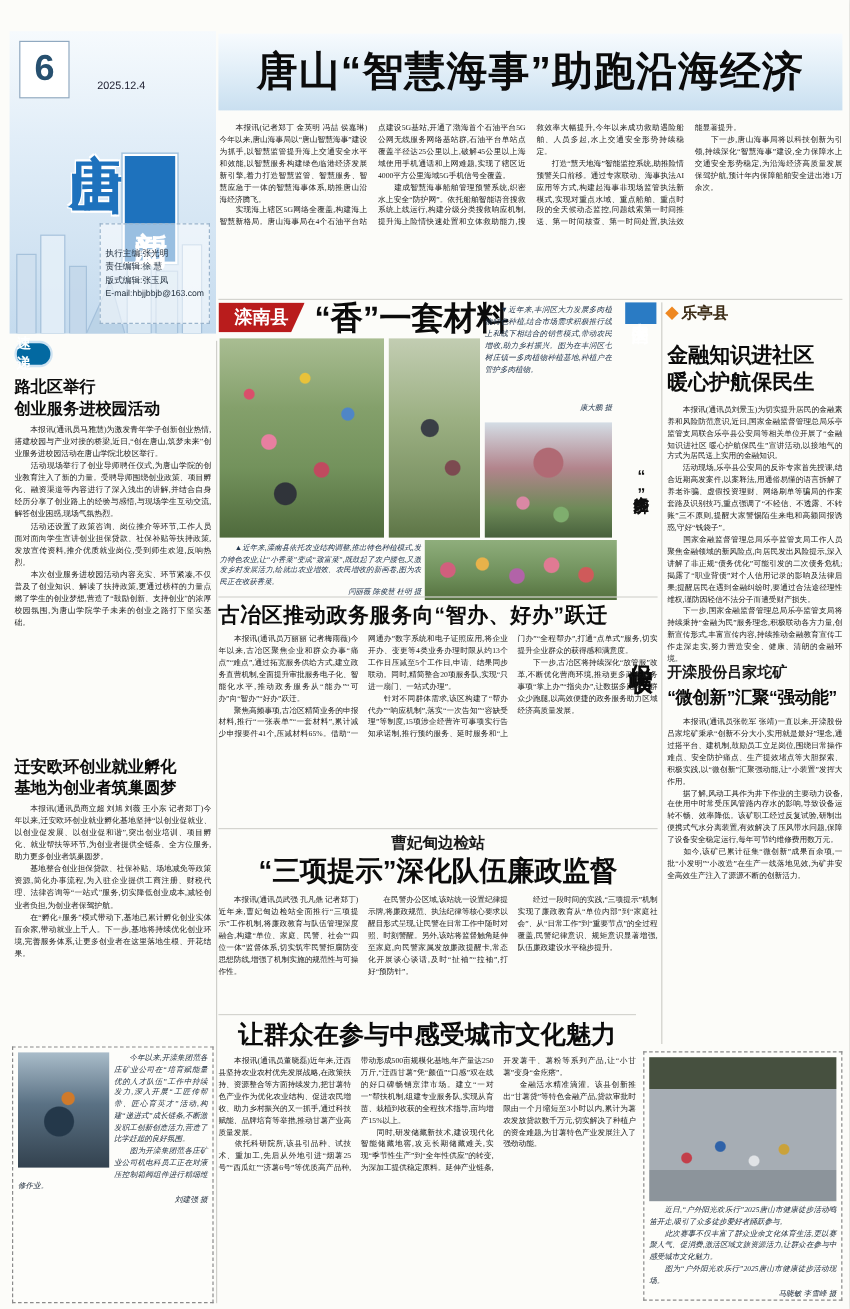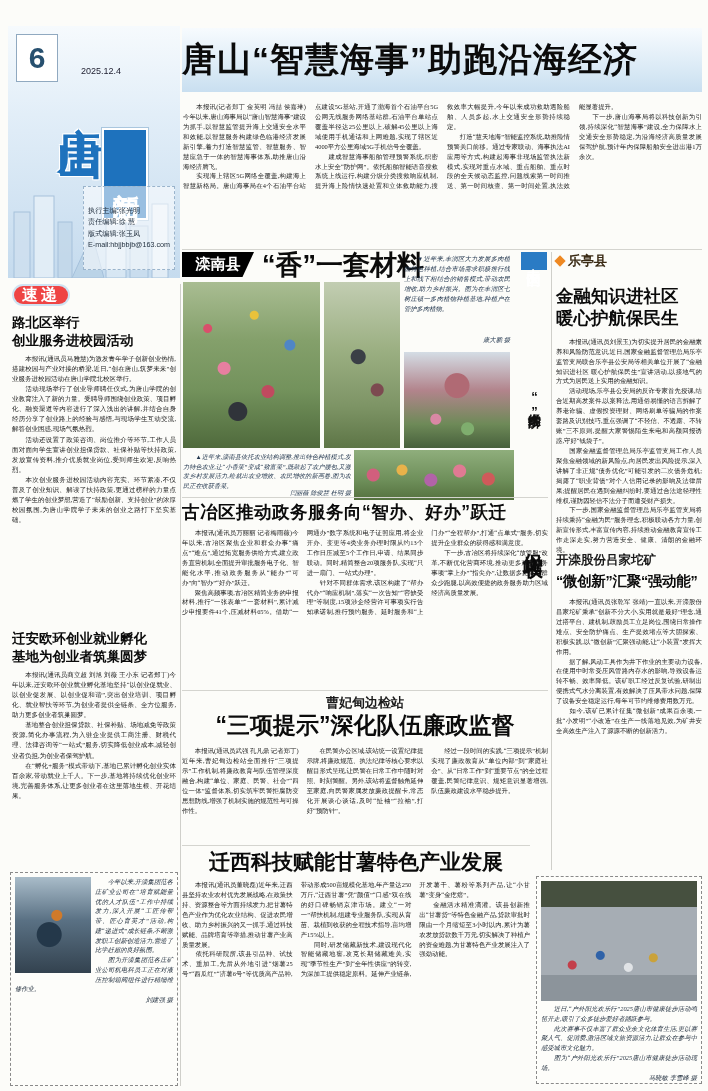--- a/index.html
+++ b/index.html
@@ -24,27 +24,27 @@
      font-size:46px;font-weight:900;color:#1e72bd;letter-spacing:6px;
      text-shadow:-1px -1px 0 #fff,1px -1px 0 #fff,-1px 1px 0 #fff,1px 1px 0 #fff;}
   #section-badge{left:94px;top:102px;width:42px;height:88px;background:#1e72bd;border:2px solid #fff;
      box-shadow:0 0 0 1px #a9c6de;color:#fff;display:flex;align-items:center;justify-content:center;
      writing-mode:vertical-rl;text-orientation:upright;font-size:28px;font-weight:800;letter-spacing:4px;}
   #editors{right:5px;bottom:8px;font-size:7.2px;line-height:1.6;color:#1d2b3a;white-space:pre-line;
      background:rgba(255,255,255,.55);border:1px dashed #9ab4cc;padding:18px 4px;text-align:left;}
   #skyline{left:0;bottom:0;width:172px;height:96px;opacity:.85;}
 
   
-  #lead-band{left:182px;top:28px;width:520px;height:64px;display:flex;align-items:center;justify-content:flex-start;
+  #lead-band{left:182px;top:28px;width:520px;height:64px;display:flex;align-items:center;justify-content:center;
      background:linear-gradient(180deg,#f7fbfe 0%,#dcebf6 60%,#c9dff0 100%);}
   #lead-title{font-size:34px;letter-spacing:1px;}
   #lead-body{left:183px;top:102px;width:519px;height:146px;column-count:4;column-gap:9px;}
 
   
-  #tag-luannan{left:182px;top:252px;width:72px;height:25px;background:#000000;color:#fff;
+  #tag-luannan{left:182px;top:252px;width:72px;height:25px;background:#b91c1c;color:#fff;
      display:flex;align-items:center;justify-content:center;font-size:15px;font-weight:800;
      clip-path:polygon(0 0,100% 0,84% 100%,0 100%);}
   #feature-headline{left:262px;top:247px;width:220px;font-size:27px;}
   .photo{overflow:hidden;}
   #photo-a{left:183px;top:282px;width:137px;height:166px;
      background:
        radial-gradient(circle at 18% 28%,#d94f6b 0 4px,transparent 5px),
        radial-gradient(circle at 52% 20%,#e9c23a 0 4px,transparent 5px),
        radial-gradient(circle at 78% 38%,#4f86c6 0 5px,transparent 6px),
        radial-gradient(circle at 30% 52%,#e77fa0 0 6px,transparent 7px),
@@ -107,23 +107,23 @@
   #qx-title{left:182px;top:848px;width:348px;text-align:center;font-size:21px;}
   #qx-body{left:182px;top:880px;width:348px;height:202px;column-count:3;column-gap:8px;}
 
   
   #kl{left:556px;top:552px;width:146px;}
   #kl-kicker{font-size:12.5px;font-weight:800;}
   #kl-title{font-size:14.5px;margin-top:3px;letter-spacing:-.3px;}
   #kl-body{margin-top:6px;height:262px;}
 
   
-  #express-tag{left:14px;top:286px;width:54px;height:18px;background:#ef4444;color:#fff;border-radius:10px;
+  #express-tag{left:14px;top:286px;width:28px;height:18px;background:#0369a1;color:#fff;border-radius:10px;
      box-shadow:0 0 0 2px #cfe3f2;display:flex;align-items:center;justify-content:center;
-     font-size:16px;font-weight:800;letter-spacing:3px;}
+     font-size:12px;font-weight:800;letter-spacing:3px;}
   #lart1-title{left:12px;top:314px;width:164px;font-size:13.5px;line-height:1.3;white-space:pre-line;}
   #lart1-body{left:12px;top:354px;width:164px;height:268px;font-size:6.5px;}
   #lart2-title{left:12px;top:630px;width:164px;font-size:13.5px;line-height:1.3;white-space:pre-line;}
   #lart2-body{left:12px;top:670px;width:164px;height:196px;font-size:6.5px;}
 
   
   .pf-box{border:1px dashed #8a8a8a;background:#fdfdfa;padding:4px;box-sizing:border-box;}
   #pf-left{left:10px;top:872px;width:168px;height:214px;}
   #photo-miner{float:left;width:76px;height:96px;margin:0 4px 2px 0;
      background:
@@ -246,21 +246,21 @@
 
   <div id="kl" class="abs">
     <div id="kl-kicker">开滦股份吕家坨矿</div>
     <div id="kl-title" class="headline">“微创新”汇聚“强动能”</div>
     <div id="kl-body" class="body-text">　　本报讯(通讯员张乾军 张靖)一直以来,开滦股份吕家坨矿秉承“创新不分大小,实用就是最好”理念,通过搭平台、建机制,鼓励员工立足岗位,围绕日常操作难点、安全防护痛点、生产提效堵点等大胆探索、积极实践,以“微创新”汇聚强动能,让“小装置”发挥大作用。
 　　据了解,风动工具作为井下作业的主要动力设备,在使用中时常受压风管路内存水的影响,导致设备运转不畅、效率降低。该矿职工经过反复试验,研制出便携式气水分离装置,有效解决了压风带水问题,保障了设备安全稳定运行,每年可节约维修费用数万元。
 　　如今,该矿已累计征集“微创新”成果百余项,一批“小发明”“小改造”在生产一线落地见效,为矿井安全高效生产注入了源源不断的创新活力。</div>
   </div>
 
   <div class="abs divider-h" style="left:182px;top:845px;width:348px;"></div>
-  <div id="qx-title" class="abs headline">迁西科技赋能甘薯特色产业发展</div>
+  <div id="qx-title" class="abs headline">让群众在参与中感受城市文化魅力</div>
   <div id="qx-body" class="abs body-text">　　本报讯(通讯员董晓磊)近年来,迁西县坚持农业农村优先发展战略,在政策扶持、资源整合等方面持续发力,把甘薯特色产业作为优化农业结构、促进农民增收、助力乡村振兴的又一抓手,通过科技赋能、品牌培育等举措,推动甘薯产业高质量发展。
 　　依托科研院所,该县引品种、试技术、重加工,先后从外地引进“烟薯25号”“西瓜红”“济薯6号”等优质高产品种,带动形成500亩规模化基地,年产量达250万斤,“迁西甘薯”凭“颜值”“口感”双在线的好口碑畅销京津市场。建立“一对一”帮扶机制,组建专业服务队,实现从育苗、栽植到收获的全程技术指导,亩均增产15%以上。
 　　同时,研发储藏新技术,建设现代化智能储藏地窖,攻克长期储藏难关,实现“季节性生产”到“全年性供应”的转变,为深加工提供稳定原料。延伸产业链条,开发薯干、薯粉等系列产品,让“小甘薯”变身“金疙瘩”。
 　　金融活水精准滴灌。该县创新推出“甘薯贷”等特色金融产品,贷款审批时限由一个月缩短至3小时以内,累计为薯农发放贷款数千万元,切实解决了种植户的资金难题,为甘薯特色产业发展注入了强劲动能。</div>
 
   <div id="pf-right" class="abs pf-box">
     <div id="photo-walkers" class="photo"></div>
     <div id="pf-right-caption">　　近日,“户外阳光欢乐行”2025唐山市健康徒步活动鸣笛开走,吸引了众多徒步爱好者踊跃参与。
 　　此次赛事不仅丰富了群众业余文化体育生活,更以赛聚人气、促消费,激活区域文旅资源活力,让群众在参与中感受城市文化魅力。
 　　图为“户外阳光欢乐行”2025唐山市健康徒步活动现场。</div>

